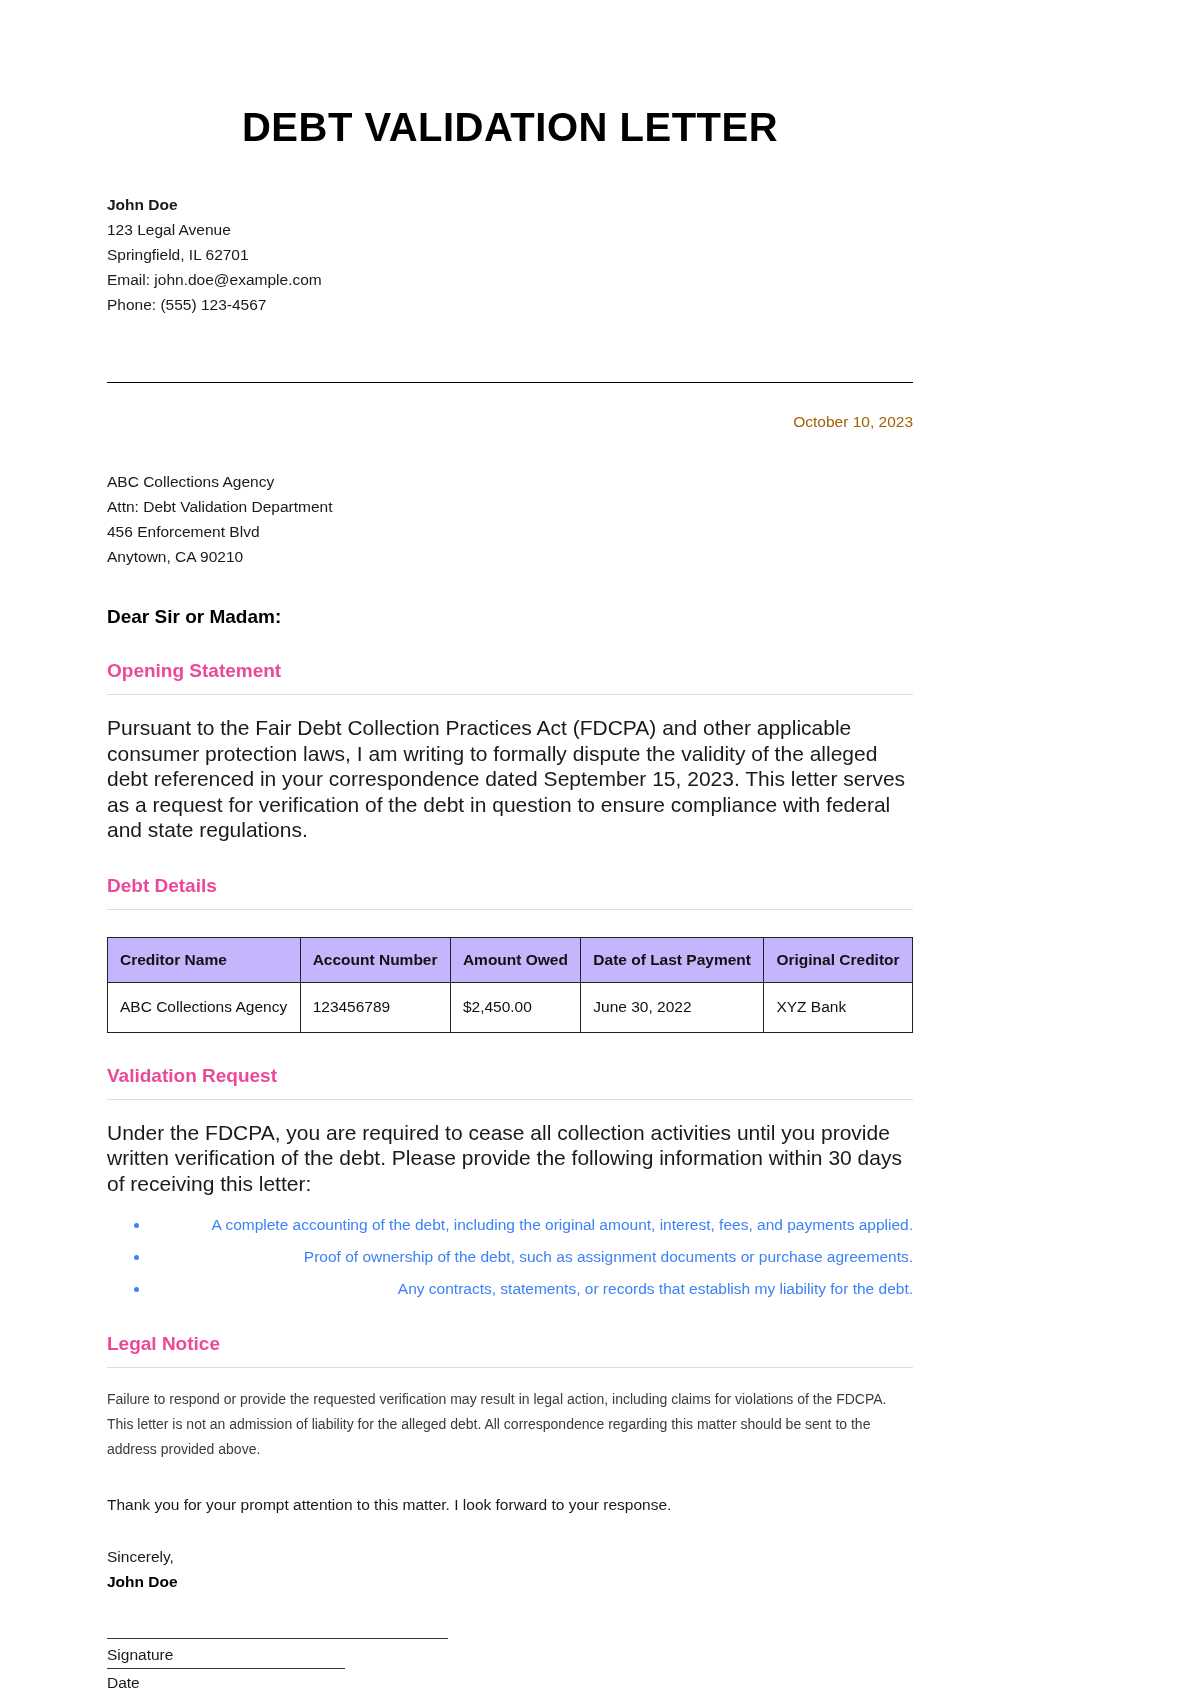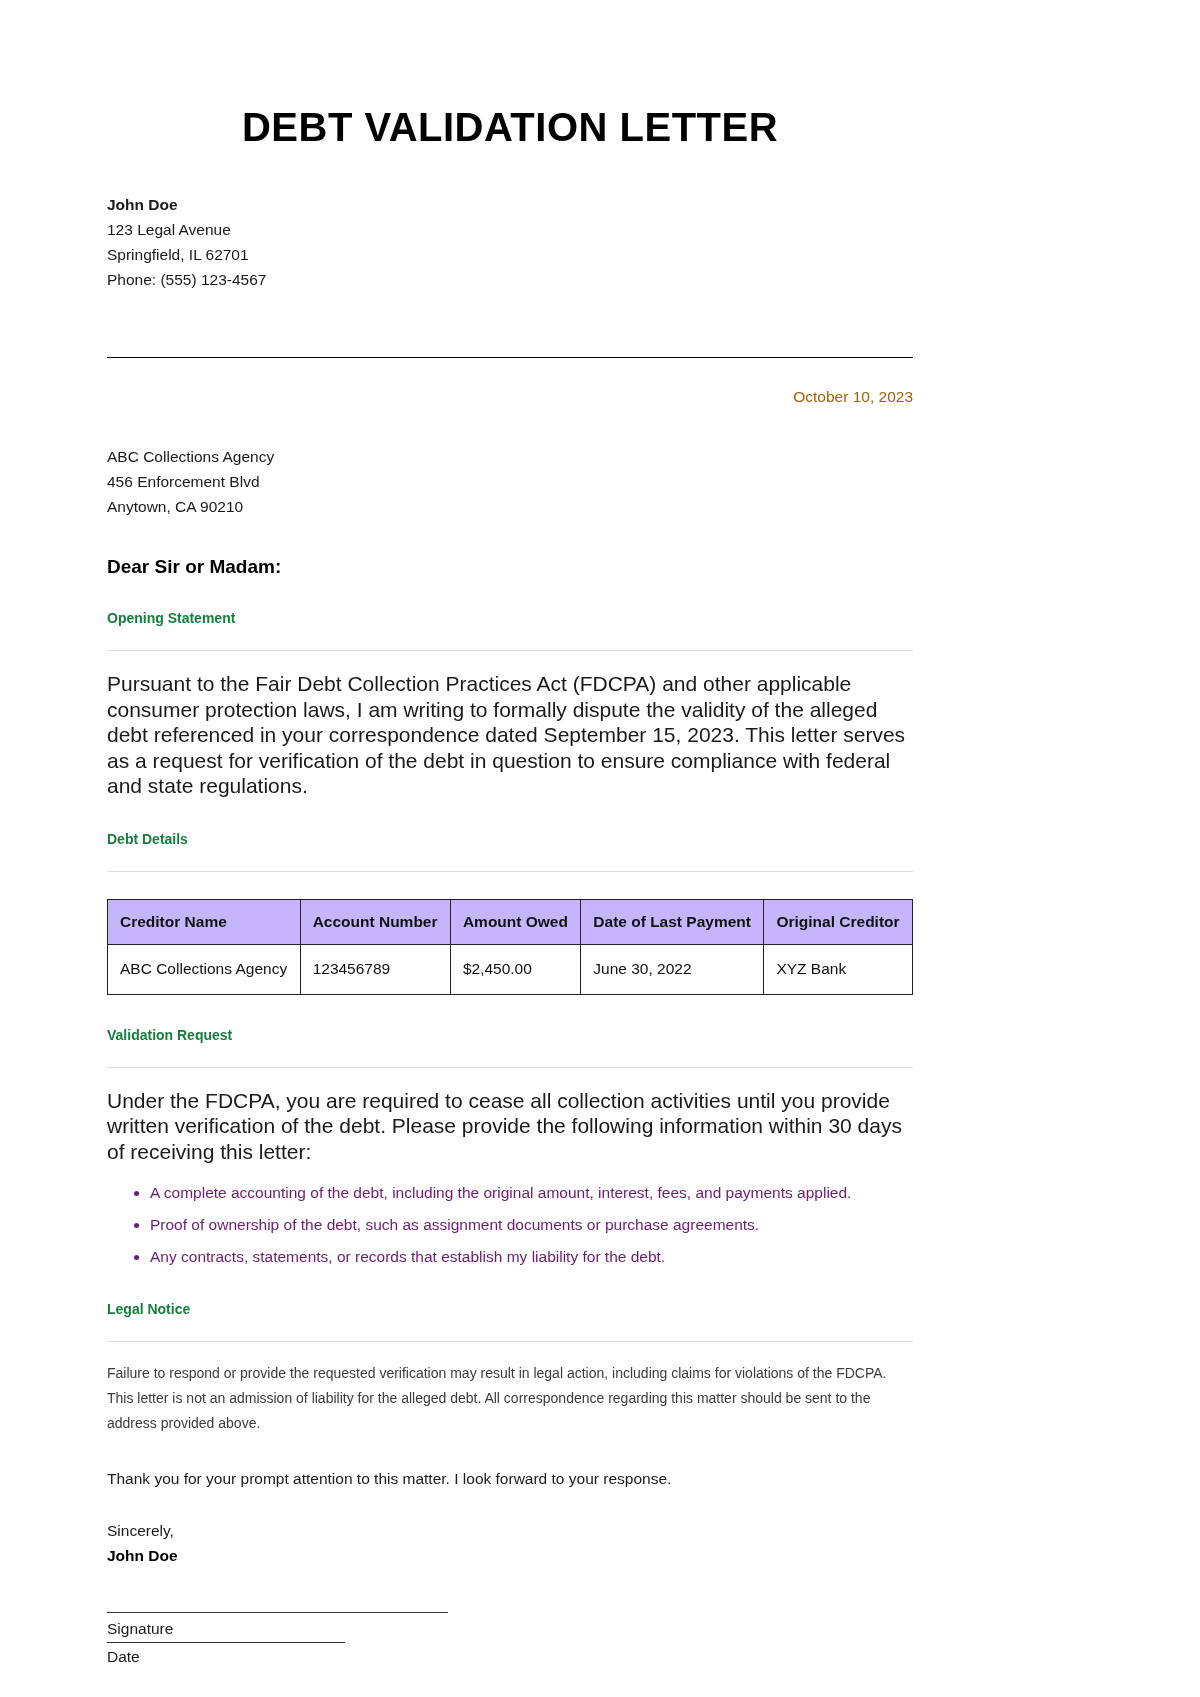--- a/index.html
+++ b/index.html
@@ -60,24 +60,24 @@
     color: #1a1a1a;
   }
   .salutation {
     margin-top: 37px;
     font-size: 19px;
     font-weight: bold;
     color: #000000;
   }
   .section-heading {
     margin: 32px 0 0 0;
-    font-size: 14px;
-    font-weight: bold;
-    color: #15803d;
-    padding-bottom: 24px;
+    font-size: 19px;
+    font-weight: bold;
+    color: #ec4899;
+    padding-bottom: 12px;
     border-bottom: 1.2px solid #dddddd;
   }
   p.body-text {
     font-size: 21px;
     line-height: 25.5px;
     color: #1a1a1a;
     margin: 20px 0 0 0;
     text-align: left;
   }
   
@@ -104,21 +104,22 @@
   }
   table.debt-table tbody td {
     padding-top: 15px;
     padding-bottom: 16px;
   }
   ul.request-list {
     margin: 16px 0 0 0;
     padding-left: 43px;
     font-size: 15.5px;
     line-height: 25px;
-    color: #701a75;
+    color: #3b82f6;
+    text-align: right;
   }
   ul.request-list li {
     margin-bottom: 7px;
   }
   p.legal-text {
     font-size: 14px;
     line-height: 25px;
     color: #3b3b3b;
     margin: 19px 0 0 0;
   }
@@ -164,29 +165,31 @@
 <body>
 
 <div class="page">
 
   <h1 class="doc-title">DEBT VALIDATION LETTER</h1>
 
   <div class="sender-block">
     <div class="sender-name">John Doe</div>
     <div>123 Legal Avenue</div>
     <div>Springfield, IL 62701</div>
+    <div>Email: john.doe@example.com</div>
     <div>Phone: (555) 123-4567</div>
   </div>
 
   <hr class="rule-main">
 
   <div class="date-line">October 10, 2023</div>
 
   <div class="recipient-block">
     <div>ABC Collections Agency</div>
+    <div>Attn: Debt Validation Department</div>
     <div>456 Enforcement Blvd</div>
     <div>Anytown, CA 90210</div>
   </div>
 
   <div class="salutation">Dear Sir or Madam:</div>
 
   <h2 class="section-heading">Opening Statement</h2>
   <p class="body-text">Pursuant to the Fair Debt Collection Practices Act (FDCPA) and other applicable consumer protection laws, I am writing to formally dispute the validity of the alleged debt referenced in your correspondence dated September 15, 2023. This letter serves as a request for verification of the debt in question to ensure compliance with federal and state regulations.</p>
 
   <h2 class="section-heading">Debt Details</h2>

